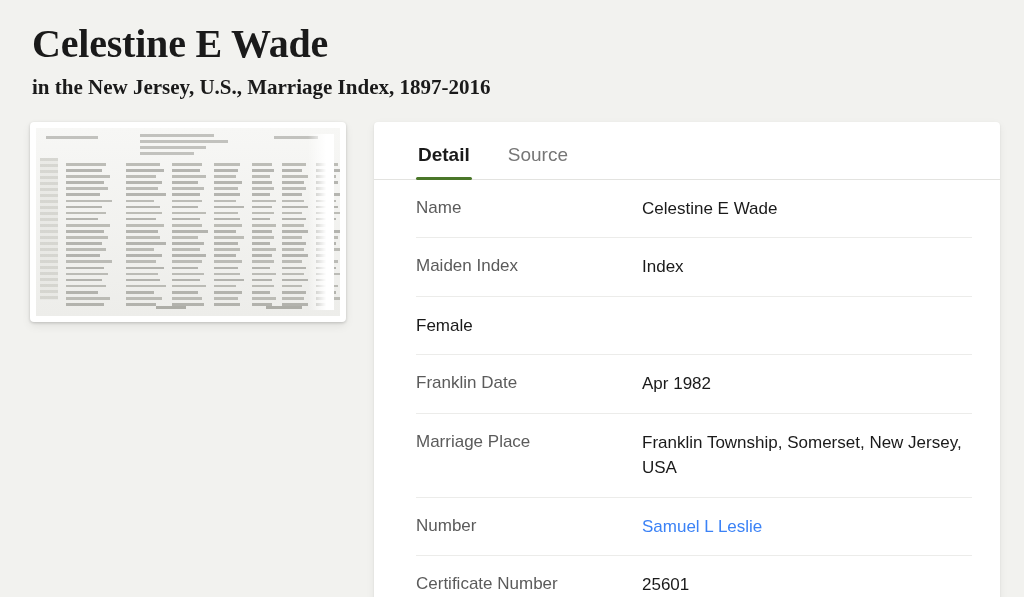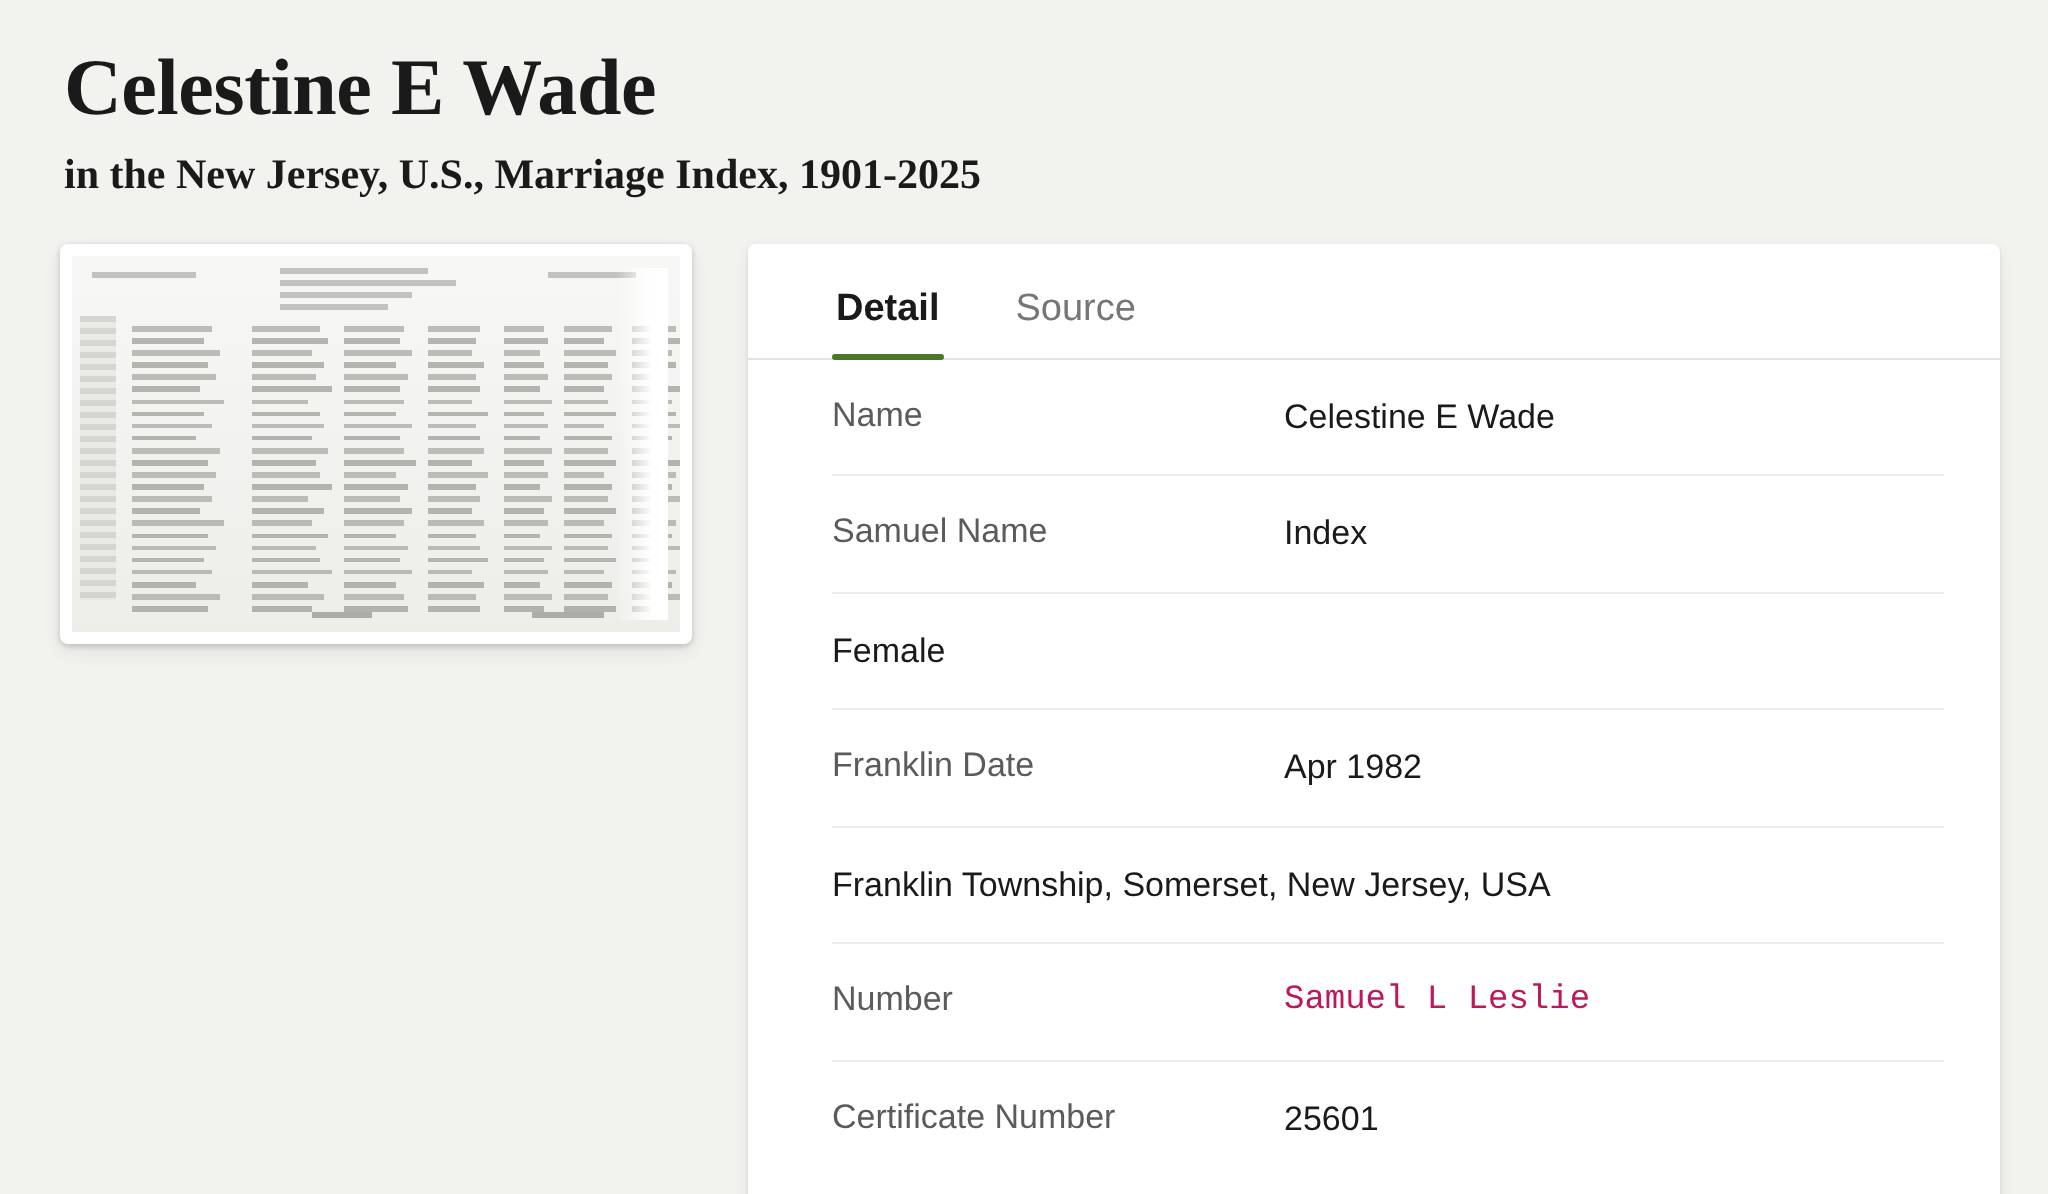--- a/index.html
+++ b/index.html
@@ -180,33 +180,32 @@
     line-height: 1.45;
   }
   .field-value {
     flex: 1 1 auto;
     font-size: 17px;
     color: #1a1a1a;
     line-height: 1.5;
     max-width: 380px;
   }
   .field-value.link {
-    color: #be185d;
+    color: #3b82f6;
     cursor: pointer;
-    font-family: Liberation Mono, monospace;
   }
 </style>
 </head>
 <body>
 
 <div class="page">
 
   <div class="header">
     <h1 class="record-title">Celestine E Wade</h1>
-    <div class="record-subtitle">in the New Jersey, U.S., Marriage Index, 1901-2025</div>
+    <div class="record-subtitle">in the New Jersey, U.S., Marriage Index, 1897-2016</div>
   </div>
 
   <div class="content">
 
     <div class="thumb-card">
       <div class="thumb-inner">
         <div class="scan-head">
           <span style="left:2px; top:2px; width:52px;"></span>
           <span style="left:96px; top:0px; width:74px;"></span>
           <span style="left:96px; top:6px; width:88px;"></span>
@@ -449,34 +448,35 @@
       </div>
 
       <div class="fields">
 
         <div class="field-row">
           <div class="field-label">Name</div>
           <div class="field-value">Celestine E Wade</div>
         </div>
 
         <div class="field-row">
-          <div class="field-label">Samuel Name</div>
+          <div class="field-label">Maiden Index</div>
           <div class="field-value">Index</div>
         </div>
 
         <div class="field-row">
           <div class="field-value">Female</div>
         </div>
 
         <div class="field-row">
           <div class="field-label">Franklin Date</div>
           <div class="field-value">Apr 1982</div>
         </div>
 
         <div class="field-row">
+          <div class="field-label">Marriage Place</div>
           <div class="field-value">Franklin Township, Somerset, New Jersey, USA</div>
         </div>
 
         <div class="field-row">
           <div class="field-label">Number</div>
           <div class="field-value link">Samuel L Leslie</div>
         </div>
 
         <div class="field-row">
           <div class="field-label">Certificate Number</div>

